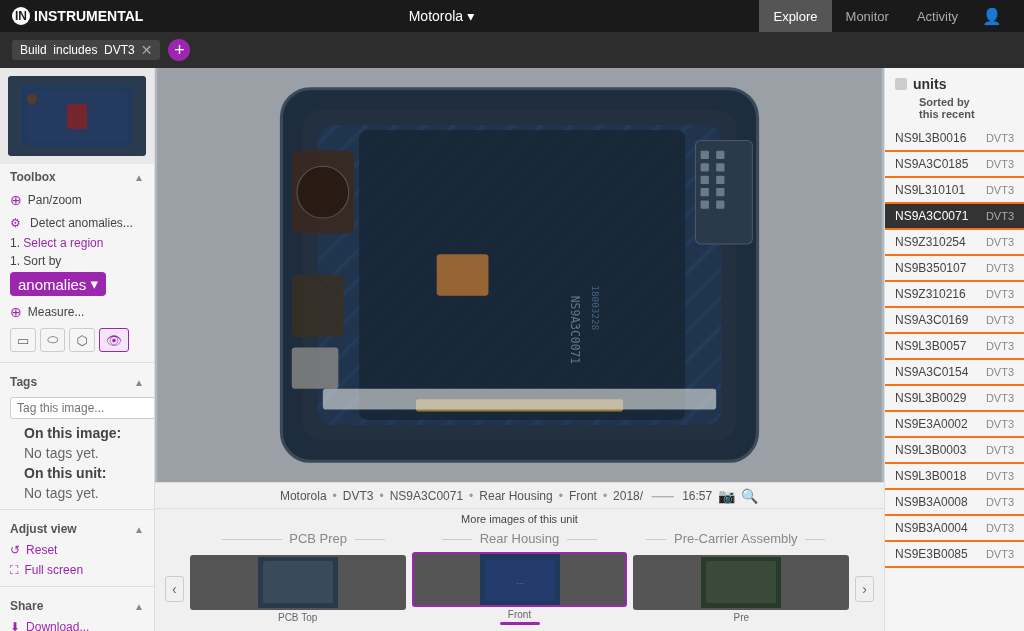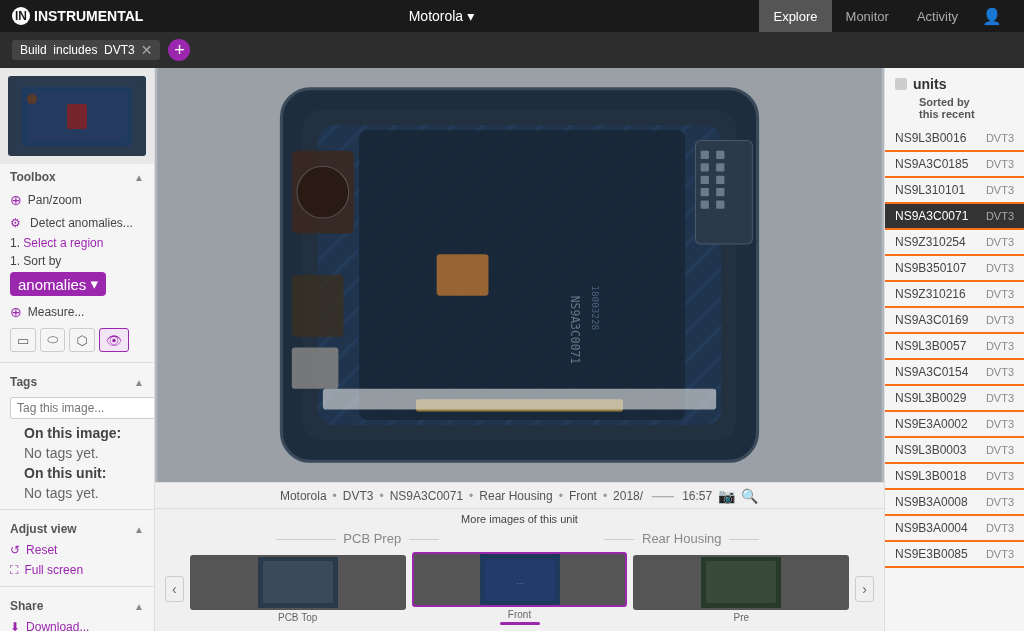--- a/index.html
+++ b/index.html
@@ -310,20 +310,25 @@
         <div style="flex:1; text-align:center; position:relative;">
           <span style="display:inline-block; border-top:1px solid #ccc; width:60px; vertical-align:middle;"></span>
           <span style="margin:0 4px;">PCB Prep</span>
           <span style="display:inline-block; border-top:1px solid #ccc; width:30px; vertical-align:middle;"></span>
         </div>
         <div style="flex:1; text-align:center;">
           <span style="display:inline-block; border-top:1px solid #ccc; width:30px; vertical-align:middle;"></span>
           <span style="margin:0 4px;">Rear Housing</span>
           <span style="display:inline-block; border-top:1px solid #ccc; width:30px; vertical-align:middle;"></span>
         </div>
+        <div style="flex:1; text-align:center;">
+          <span style="display:inline-block; border-top:1px solid #ccc; width:20px; vertical-align:middle;"></span>
+          <span style="margin:0 4px;">Pre-Carrier Assembly</span>
+          <span style="display:inline-block; border-top:1px solid #ccc; width:20px; vertical-align:middle;"></span>
+        </div>
       </div>
 
       <div class="thumbnails-row">
         <button class="thumb-nav">‹</button>
 
         <div class="thumb-item">
           <div class="thumb-img">
             <svg width="80" height="52" viewBox="0 0 80 52">
                 <rect width="80" height="52" fill="#2a3a4a"></rect>
                 <rect x="5" y="5" width="70" height="42" fill="#3a4a5a" rx="2"></rect>

